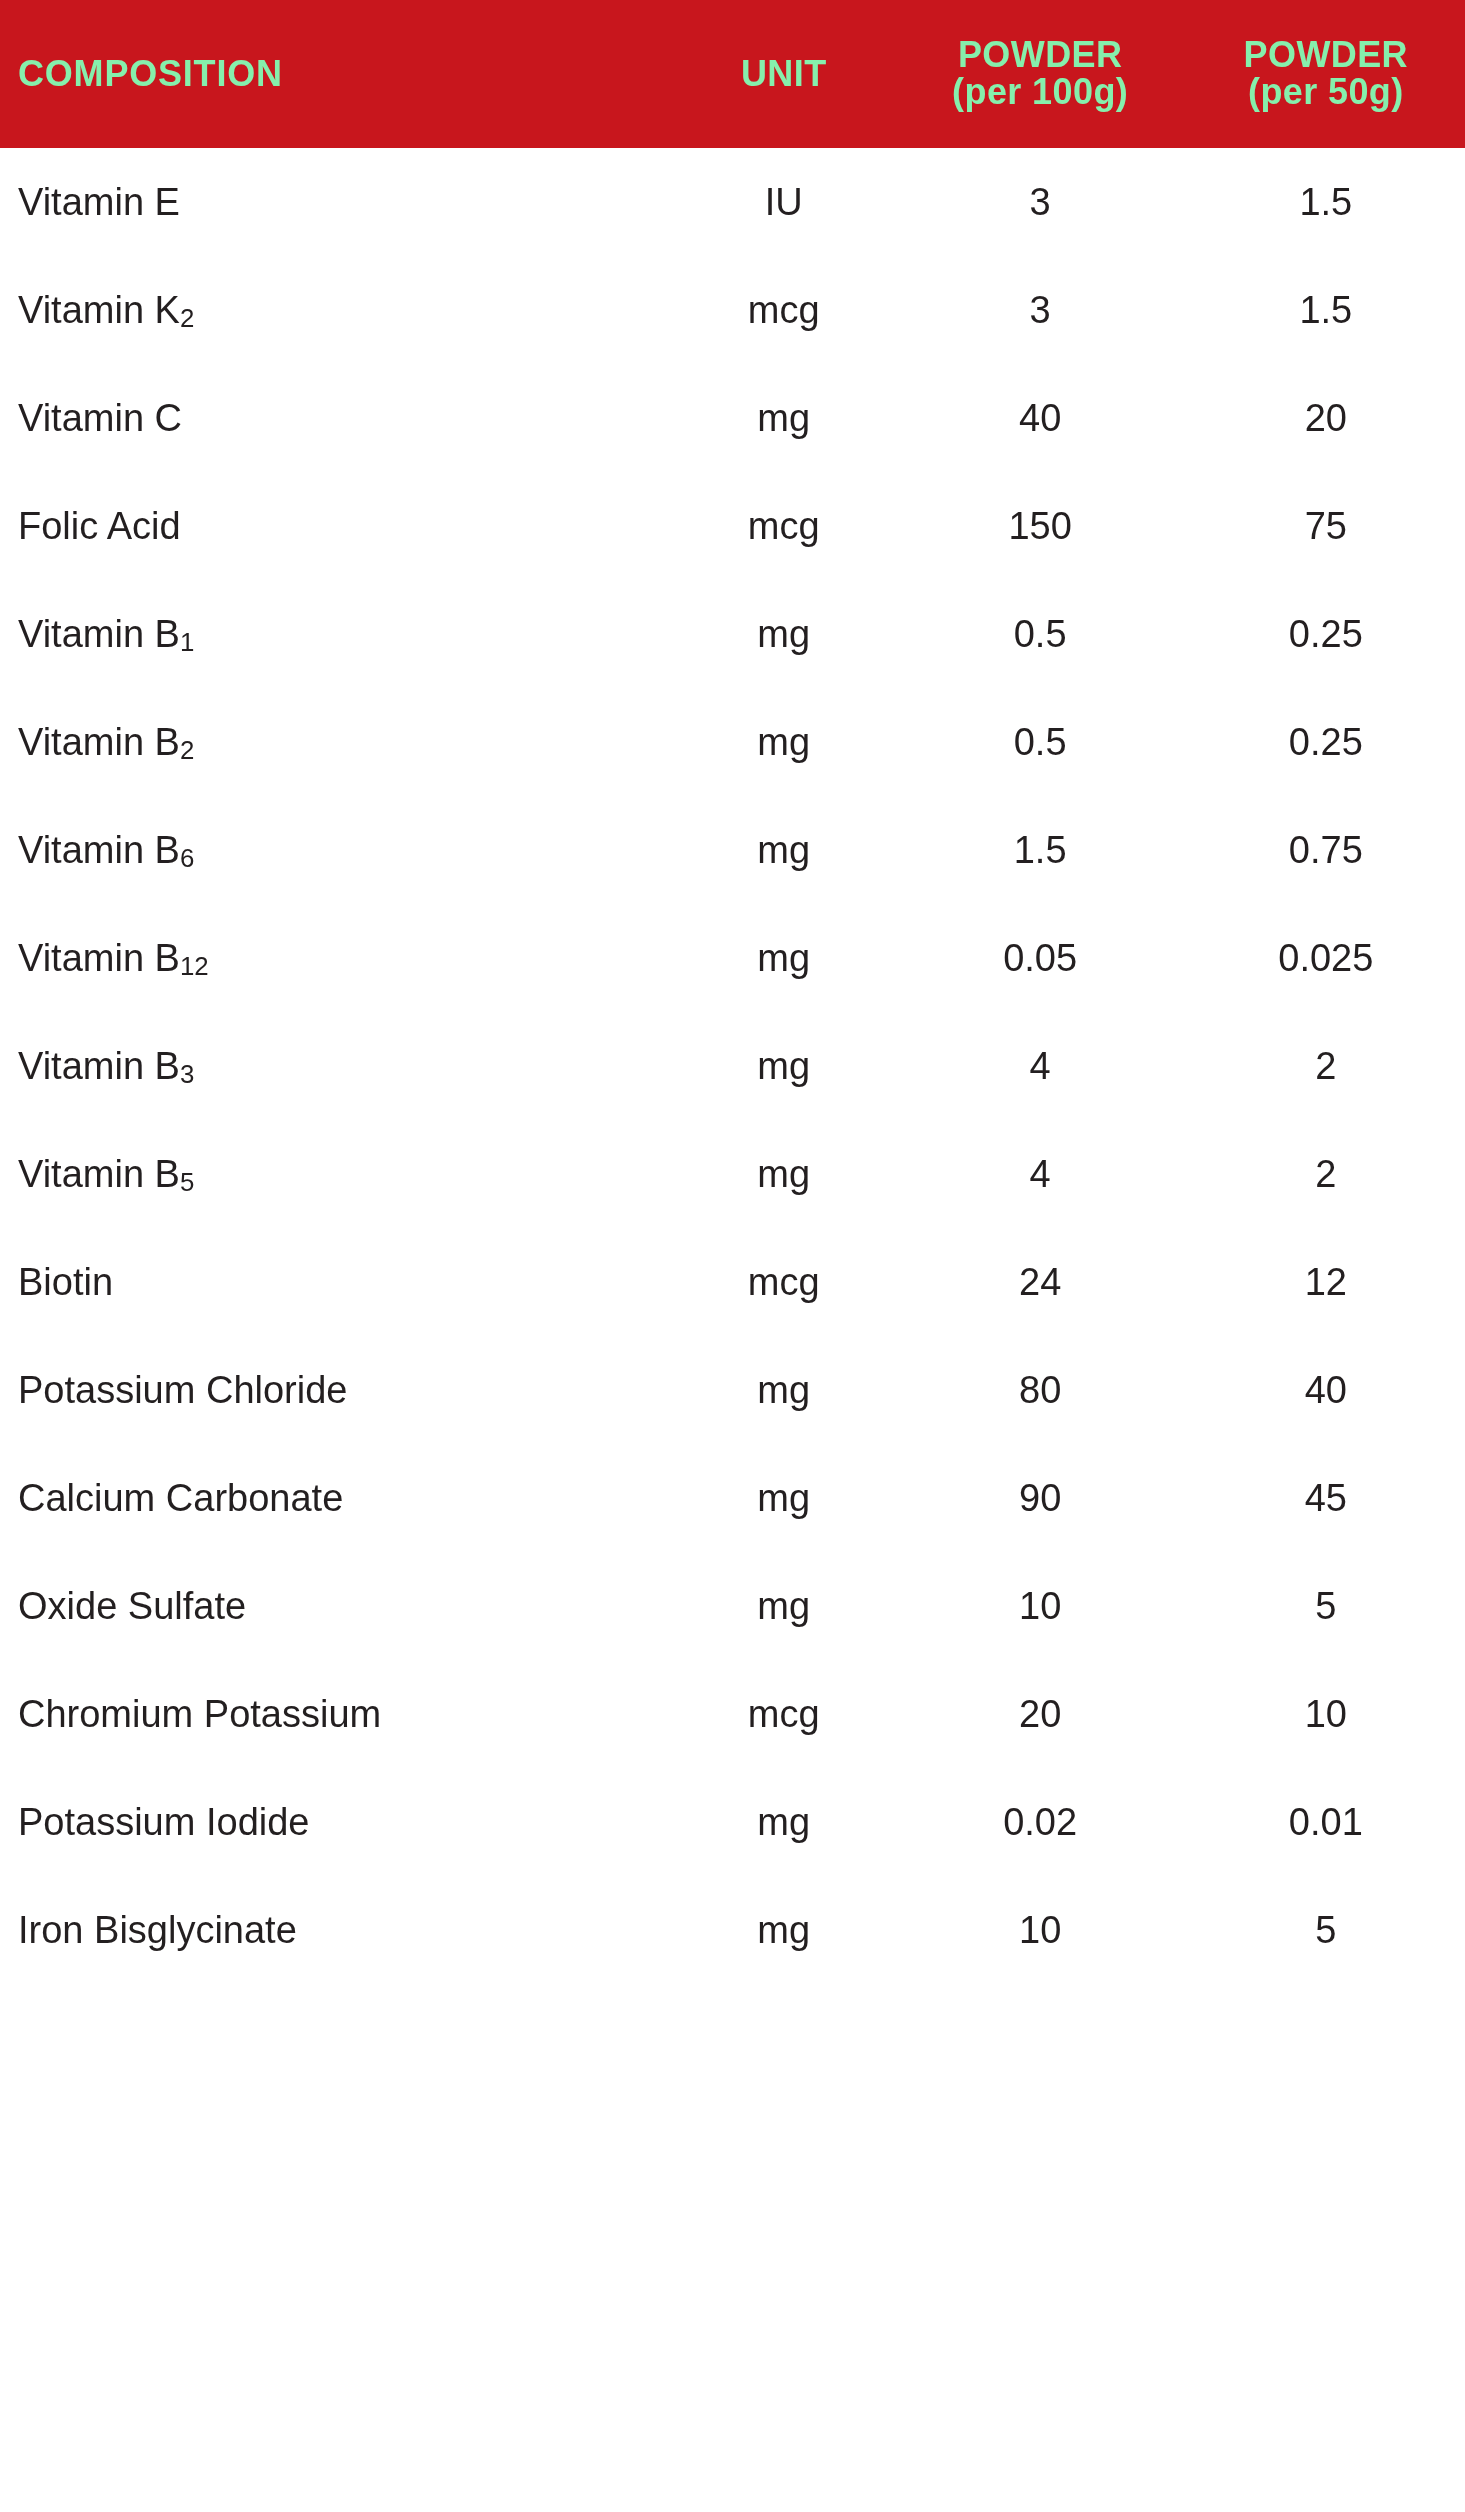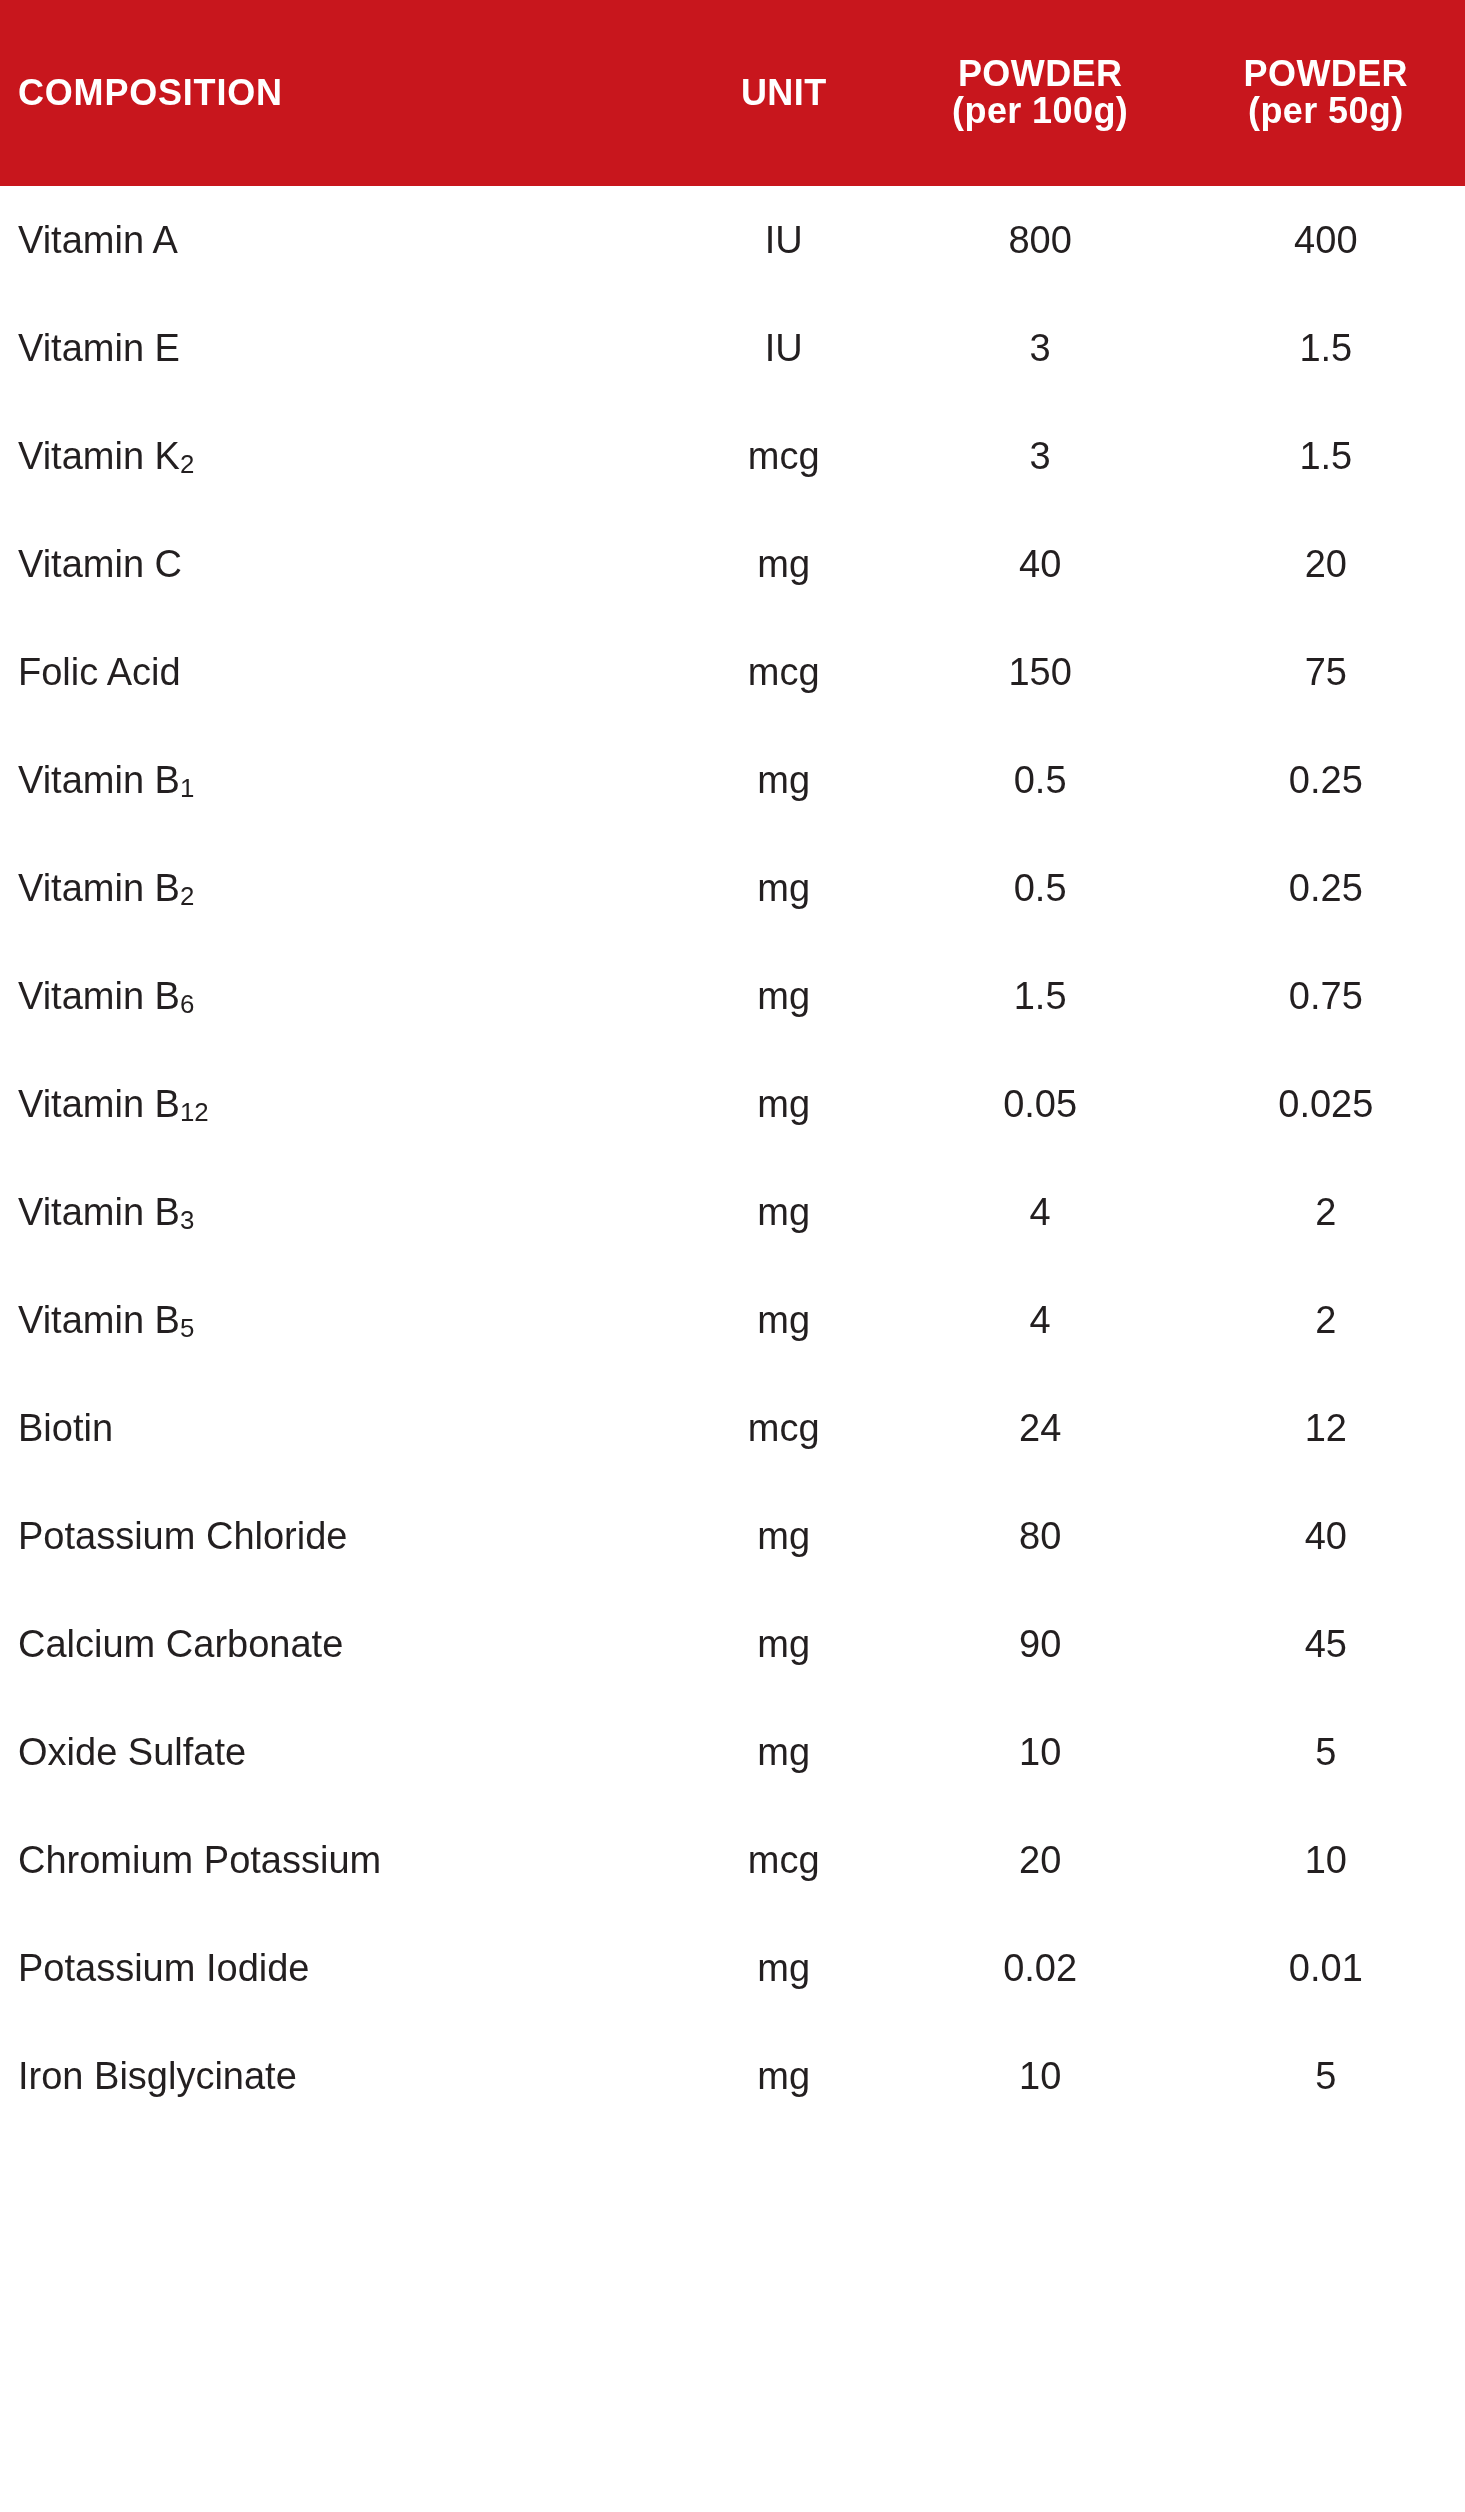--- a/index.html
+++ b/index.html
@@ -29,26 +29,26 @@
   col.c-comp { width: 46%; }
   col.c-unit { width: 15%; }
   col.c-p100 { width: 20%; }
   col.c-p50  { width: 19%; }
 
   thead tr {
     background: #c8161d;
   }
 
   thead th {
-    color: #ffffff;
+    color: #86efac;
     font-weight: bold;
     font-size: 36px;
     letter-spacing: 0.4px;
     padding: 0;
-    height: 186px;
+    height: 148px;
     vertical-align: middle;
     text-align: center;
   }
 
   thead th.comp-head {
     text-align: left;
     padding-left: 18px;
     font-size: 36px;
     letter-spacing: 0.8px;
   }
@@ -109,26 +109,20 @@
           <span class="head-line2">(per 100g)</span>
         </th>
         <th>
           <span class="head-line1">POWDER</span>
           <span class="head-line2">(per 50g)</span>
         </th>
       </tr>
     </thead>
     <tbody id="table-body">
         <tr>
-          <td class="comp"><span>Vitamin A</span></td>
-          <td>IU</td>
-          <td>800</td>
-          <td>400</td>
-        </tr>
-        <tr>
           <td class="comp"><span>Vitamin E</span></td>
           <td>IU</td>
           <td>3</td>
           <td>1.5</td>
         </tr>
         <tr>
           <td class="comp"><span>Vitamin K</span><sub class="sub-wrap">2</sub></td>
           <td>mcg</td>
           <td>3</td>
           <td>1.5</td>

